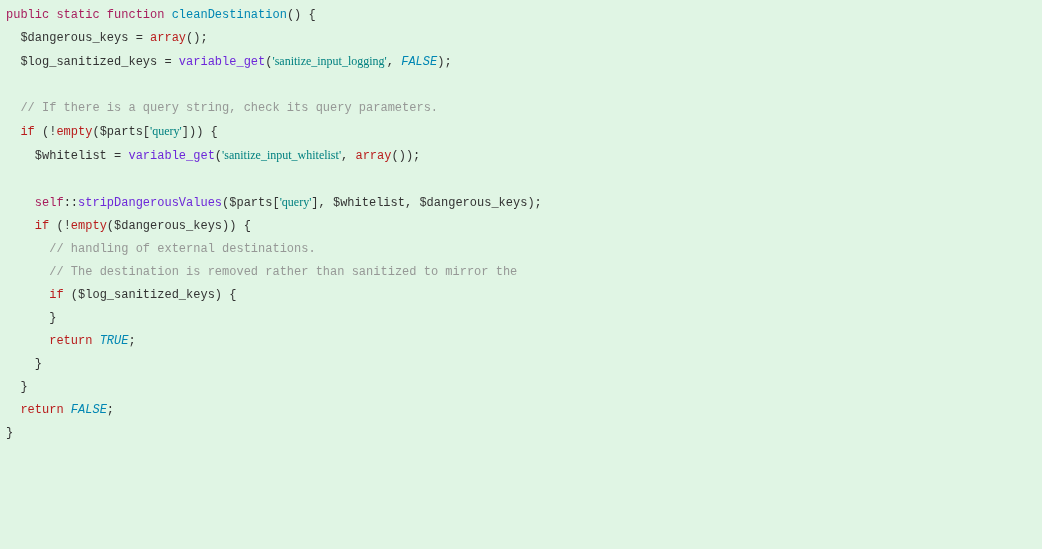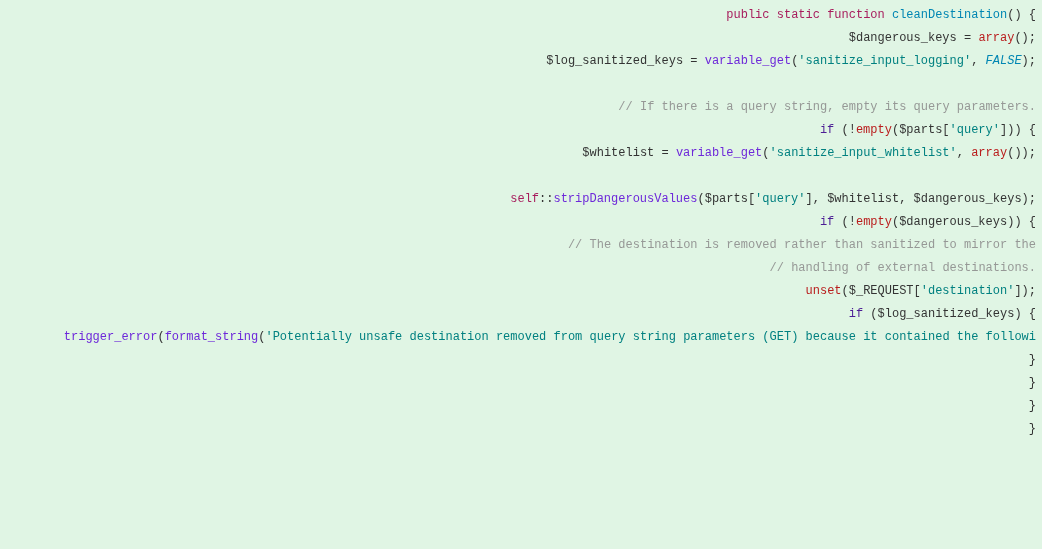--- a/index.html
+++ b/index.html
@@ -6,72 +6,72 @@
   body {
     background: #e0f5e4;
     font-family: Consolas, Monaco, 'Courier New', monospace;
     font-size: 12px;
     line-height: 23px;
     padding: 4px 6px;
     color: #333;
     overflow-x: hidden;
     width: 1042px;
   }
-  .line { white-space: pre; text-align: right; }
+  .line { white-space: pre; }
   .kw-decl { color: #a71d5d; }
-  .kw-ctrl { color: #4c1d95; }
+  .kw-ctrl { color: #b91c1c; }
   .fn-name { color: #0086b3; }
   .fn-call { color: #6d28d9; }
   .builtin { color: #b91c1c; }
   .const { color: #0086b3; font-style: italic; }
-  .str { color: #008080; }
+  .str { color: #008080; font-family: Liberation Serif, serif; }
   .comment { color: #969896; }
   .var { color: #333; font-family: Liberation Mono, monospace; }
   .punct { color: #333; }
 </style>
 </head>
 <body>
 
 <div class="code">
 
 <div class="line"><span class="kw-decl">public</span> <span class="kw-decl">static</span> <span class="kw-decl">function</span> <span class="fn-name">cleanDestination</span><span class="punct">(</span><span class="punct">)</span> <span class="punct">{</span></div>
 
 <div class="line"><span>  </span><span class="var">$dangerous_keys</span> <span class="punct">=</span> <span class="builtin">array</span><span class="punct">(</span><span class="punct">)</span><span class="punct">;</span></div>
 
 <div class="line"><span>  </span><span class="var">$log_sanitized_keys</span> <span class="punct">=</span> <span class="fn-call">variable_get</span><span class="punct">(</span><span class="str">'sanitize_input_logging'</span><span class="punct">,</span> <span class="const">FALSE</span><span class="punct">)</span><span class="punct">;</span></div>
 
 <div class="line">&nbsp;</div>
 
 
-<div class="line"><span>  </span><span class="comment">// If there is a query string, empty its query parameters.</span></div>
+<div class="line"><span>  </span><span class="comment">// If there is a query string, check its query parameters.</span></div>
 
 <div class="line"><span>  </span><span class="kw-ctrl">if</span> <span class="punct">(</span><span class="punct">!</span><span class="builtin">empty</span><span class="punct">(</span><span class="var">$parts</span><span class="punct">[</span><span class="str">'query'</span><span class="punct">]</span><span class="punct">)</span><span class="punct">)</span> <span class="punct">{</span></div>
 
 <div class="line"><span>    </span><span class="var">$whitelist</span> <span class="punct">=</span> <span class="fn-call">variable_get</span><span class="punct">(</span><span class="str">'sanitize_input_whitelist'</span><span class="punct">,</span> <span class="builtin">array</span><span class="punct">(</span><span class="punct">)</span><span class="punct">)</span><span class="punct">;</span></div>
 
 <div class="line">&nbsp;</div>
 
 <div class="line"><span>    </span><span class="kw-decl">self</span><span class="punct">::</span><span class="fn-call">stripDangerousValues</span><span class="punct">(</span><span class="var">$parts</span><span class="punct">[</span><span class="str">'query'</span><span class="punct">]</span><span class="punct">,</span> <span class="var">$whitelist</span><span class="punct">,</span> <span class="var">$dangerous_keys</span><span class="punct">)</span><span class="punct">;</span></div>
 
 <div class="line"><span>    </span><span class="kw-ctrl">if</span> <span class="punct">(</span><span class="punct">!</span><span class="builtin">empty</span><span class="punct">(</span><span class="var">$dangerous_keys</span><span class="punct">)</span><span class="punct">)</span> <span class="punct">{</span></div>
 
+<div class="line"><span>      </span><span class="comment">// handling of external destinations.</span></div>
+
 <div class="line"><span>      </span><span class="comment">// The destination is removed rather than sanitized to mirror the</span></div>
 
-<div class="line"><span>      </span><span class="comment">// handling of external destinations.</span></div>
 
-
-<div class="line"><span>      </span><span class="builtin">unset</span><span class="punct">(</span><span class="var">$_REQUEST</span><span class="punct">[</span><span class="str">'destination'</span><span class="punct">]</span><span class="punct">)</span><span class="punct">;</span></div>
 
 <div class="line"><span>      </span><span class="kw-ctrl">if</span> <span class="punct">(</span><span class="var">$log_sanitized_keys</span><span class="punct">)</span> <span class="punct">{</span></div>
 
-<div class="line"><span>        </span><span class="fn-call">trigger_error</span><span class="punct">(</span><span class="fn-call">format_string</span><span class="punct">(</span><span class="str">'Potentially unsafe destination removed from query string parameters (GET) because it contained the followi</span></div>
 
 <div class="line"><span>      </span><span class="punct">}</span></div>
 
+<div class="line"><span>      </span><span class="kw-ctrl">return</span> <span class="const">TRUE</span><span class="punct">;</span></div>
 
 <div class="line"><span>    </span><span class="punct">}</span></div>
 
 <div class="line"><span>  </span><span class="punct">}</span></div>
 
+<div class="line"><span>  </span><span class="kw-ctrl">return</span> <span class="const">FALSE</span><span class="punct">;</span></div>
 
 <div class="line"><span class="punct">}</span></div>
 
 </div>
 
 </body></html>

